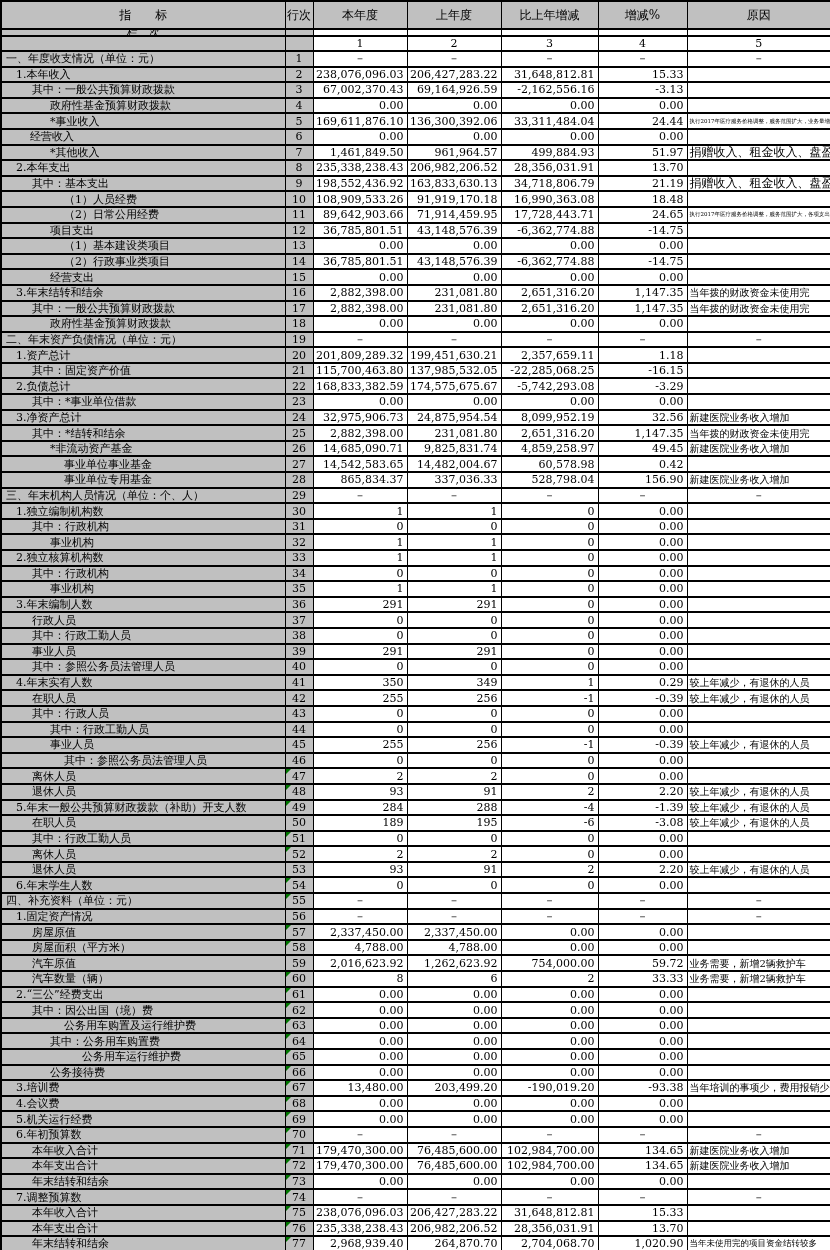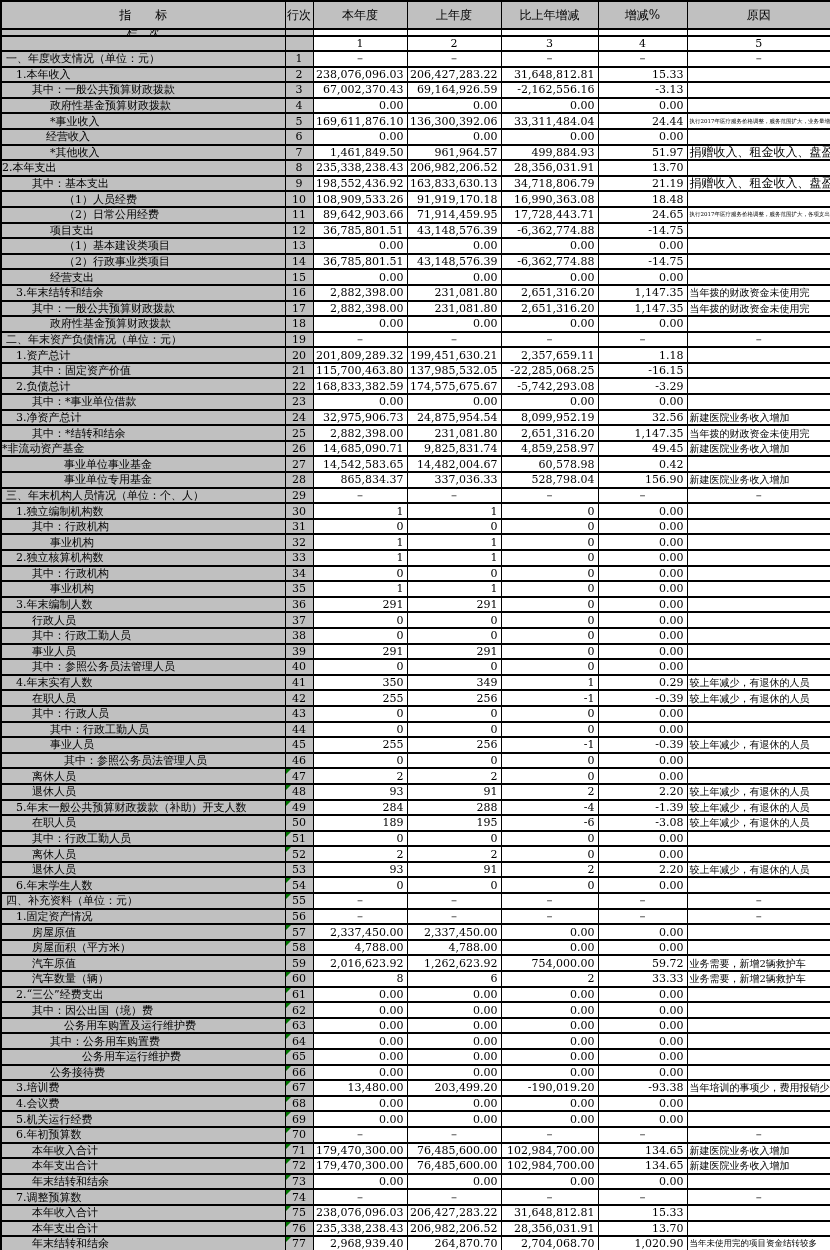--- a/index.html
+++ b/index.html
@@ -136,39 +136,39 @@
       <tr>
         <td class="gray lbl" style="padding-left: 48px;">*事业收入</td>
         <td class="gray ctr line-cell">5</td>
         <td class="num">169,611,876.10</td>
         <td class="num">136,300,392.06</td>
         <td class="num">33,311,484.04</td>
         <td class="num">24.44</td>
         <td class="reason rt">执行2017年医疗服务价格调整，服务范围扩大，业务量增加，收入增加</td>
       </tr>
       <tr>
-        <td class="gray lbl" style="padding-left: 44px;">经营收入</td>
+        <td class="gray lbl" style="padding-left: 28px;">经营收入</td>
         <td class="gray ctr line-cell">6</td>
         <td class="num">0.00</td>
         <td class="num">0.00</td>
         <td class="num">0.00</td>
         <td class="num">0.00</td>
         <td class="reason"></td>
       </tr>
       <tr>
         <td class="gray lbl" style="padding-left: 48px;">*其他收入</td>
         <td class="gray ctr line-cell">7</td>
         <td class="num">1,461,849.50</td>
         <td class="num">961,964.57</td>
         <td class="num">499,884.93</td>
         <td class="num">51.97</td>
         <td class="reason rs">捐赠收入、租金收入、盘盈收入较上年增加</td>
       </tr>
       <tr>
-        <td class="gray lbl" style="">2.本年支出</td>
+        <td class="gray lbl" style="padding-left: 14px;">2.本年支出</td>
         <td class="gray ctr line-cell">8</td>
         <td class="num">235,338,238.43</td>
         <td class="num">206,982,206.52</td>
         <td class="num">28,356,031.91</td>
         <td class="num">13.70</td>
         <td class="reason"></td>
       </tr>
       <tr>
         <td class="gray lbl" style="padding-left: 30px;">其中：基本支出</td>
         <td class="gray ctr line-cell">9</td>
@@ -316,21 +316,21 @@
       <tr>
         <td class="gray lbl" style="padding-left: 30px;">其中：*结转和结余</td>
         <td class="gray ctr line-cell">25</td>
         <td class="num">2,882,398.00</td>
         <td class="num">231,081.80</td>
         <td class="num">2,651,316.20</td>
         <td class="num">1,147.35</td>
         <td class="reason">当年拨的财政资金未使用完</td>
       </tr>
       <tr>
-        <td class="gray lbl" style="">*非流动资产基金</td>
+        <td class="gray lbl" style="padding-left: 48px;">*非流动资产基金</td>
         <td class="gray ctr line-cell">26</td>
         <td class="num">14,685,090.71</td>
         <td class="num">9,825,831.74</td>
         <td class="num">4,859,258.97</td>
         <td class="num">49.45</td>
         <td class="reason">新建医院业务收入增加</td>
       </tr>
       <tr>
         <td class="gray lbl" style="padding-left: 62px;">事业单位事业基金</td>
         <td class="gray ctr line-cell">27</td>

